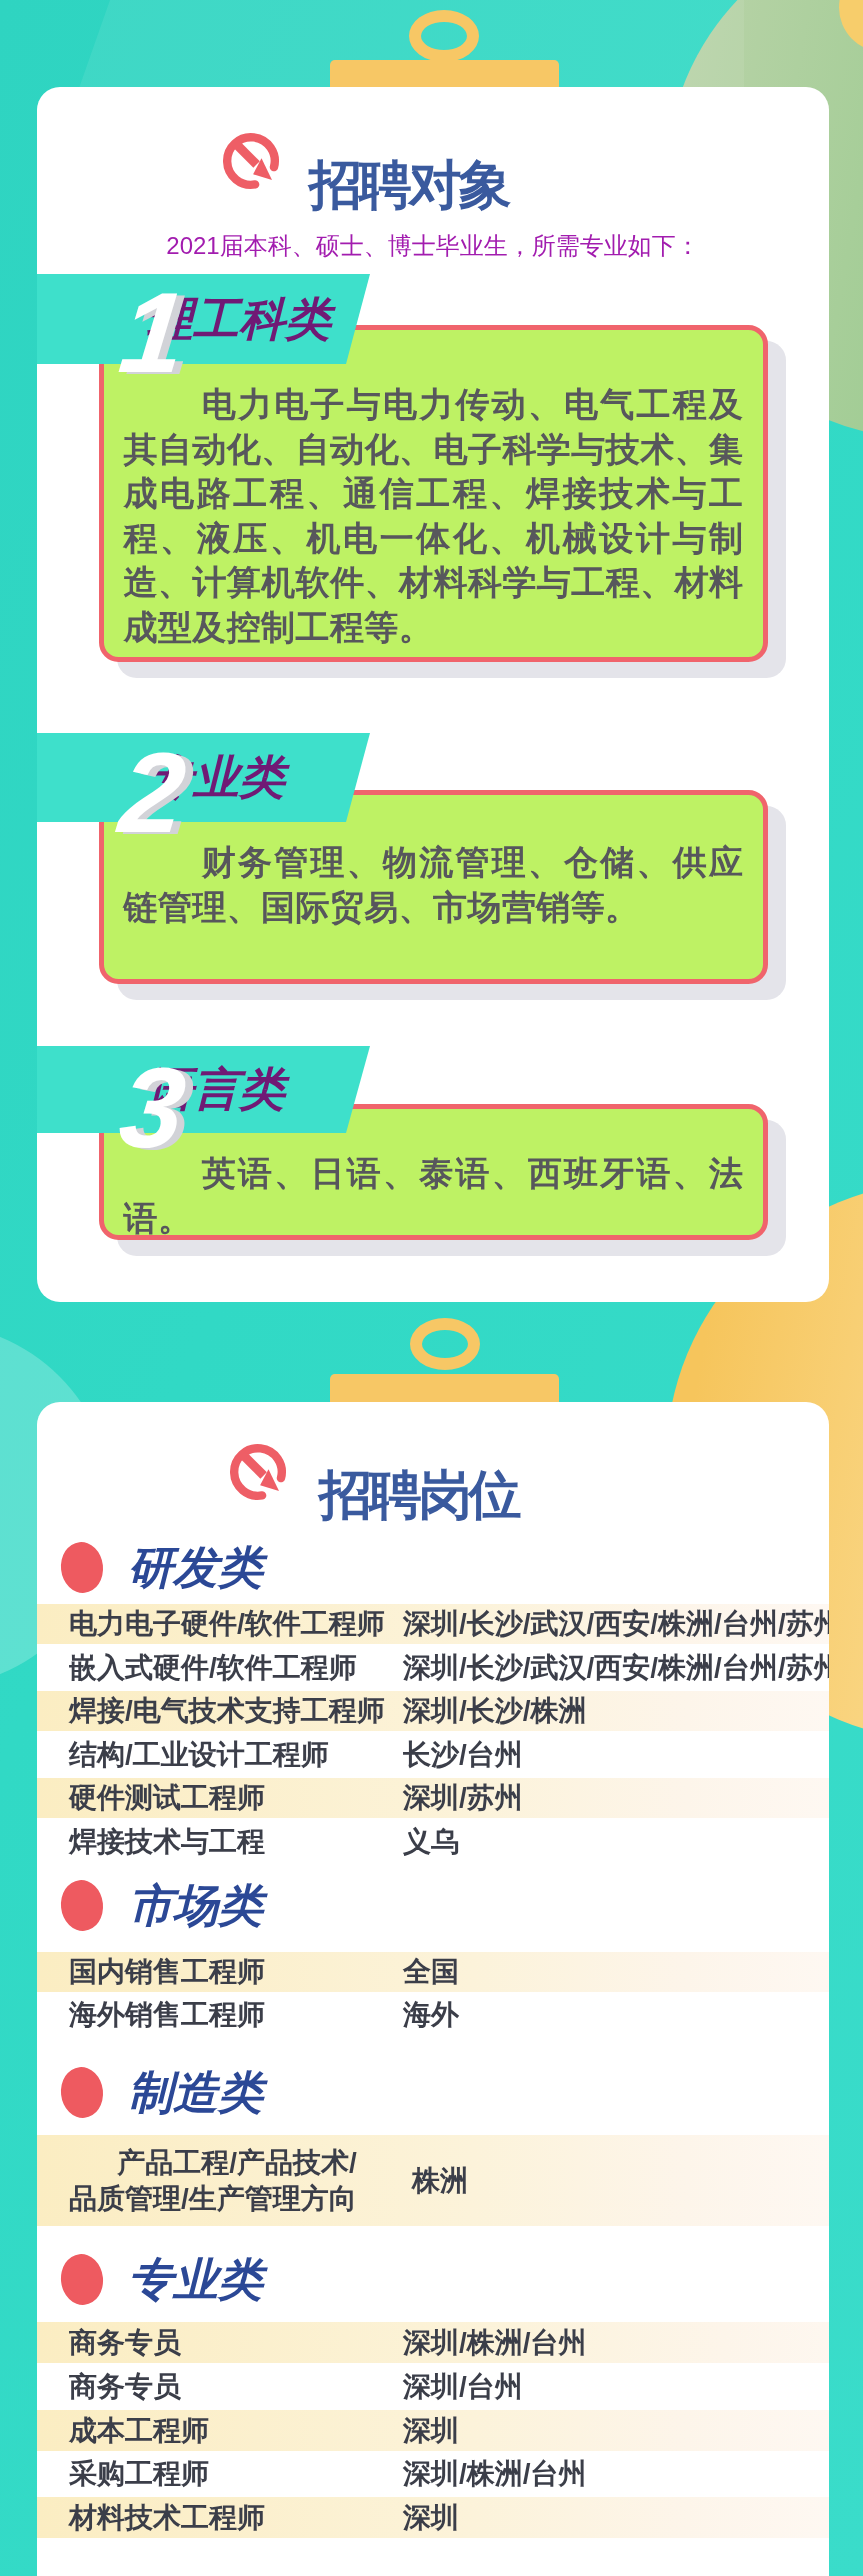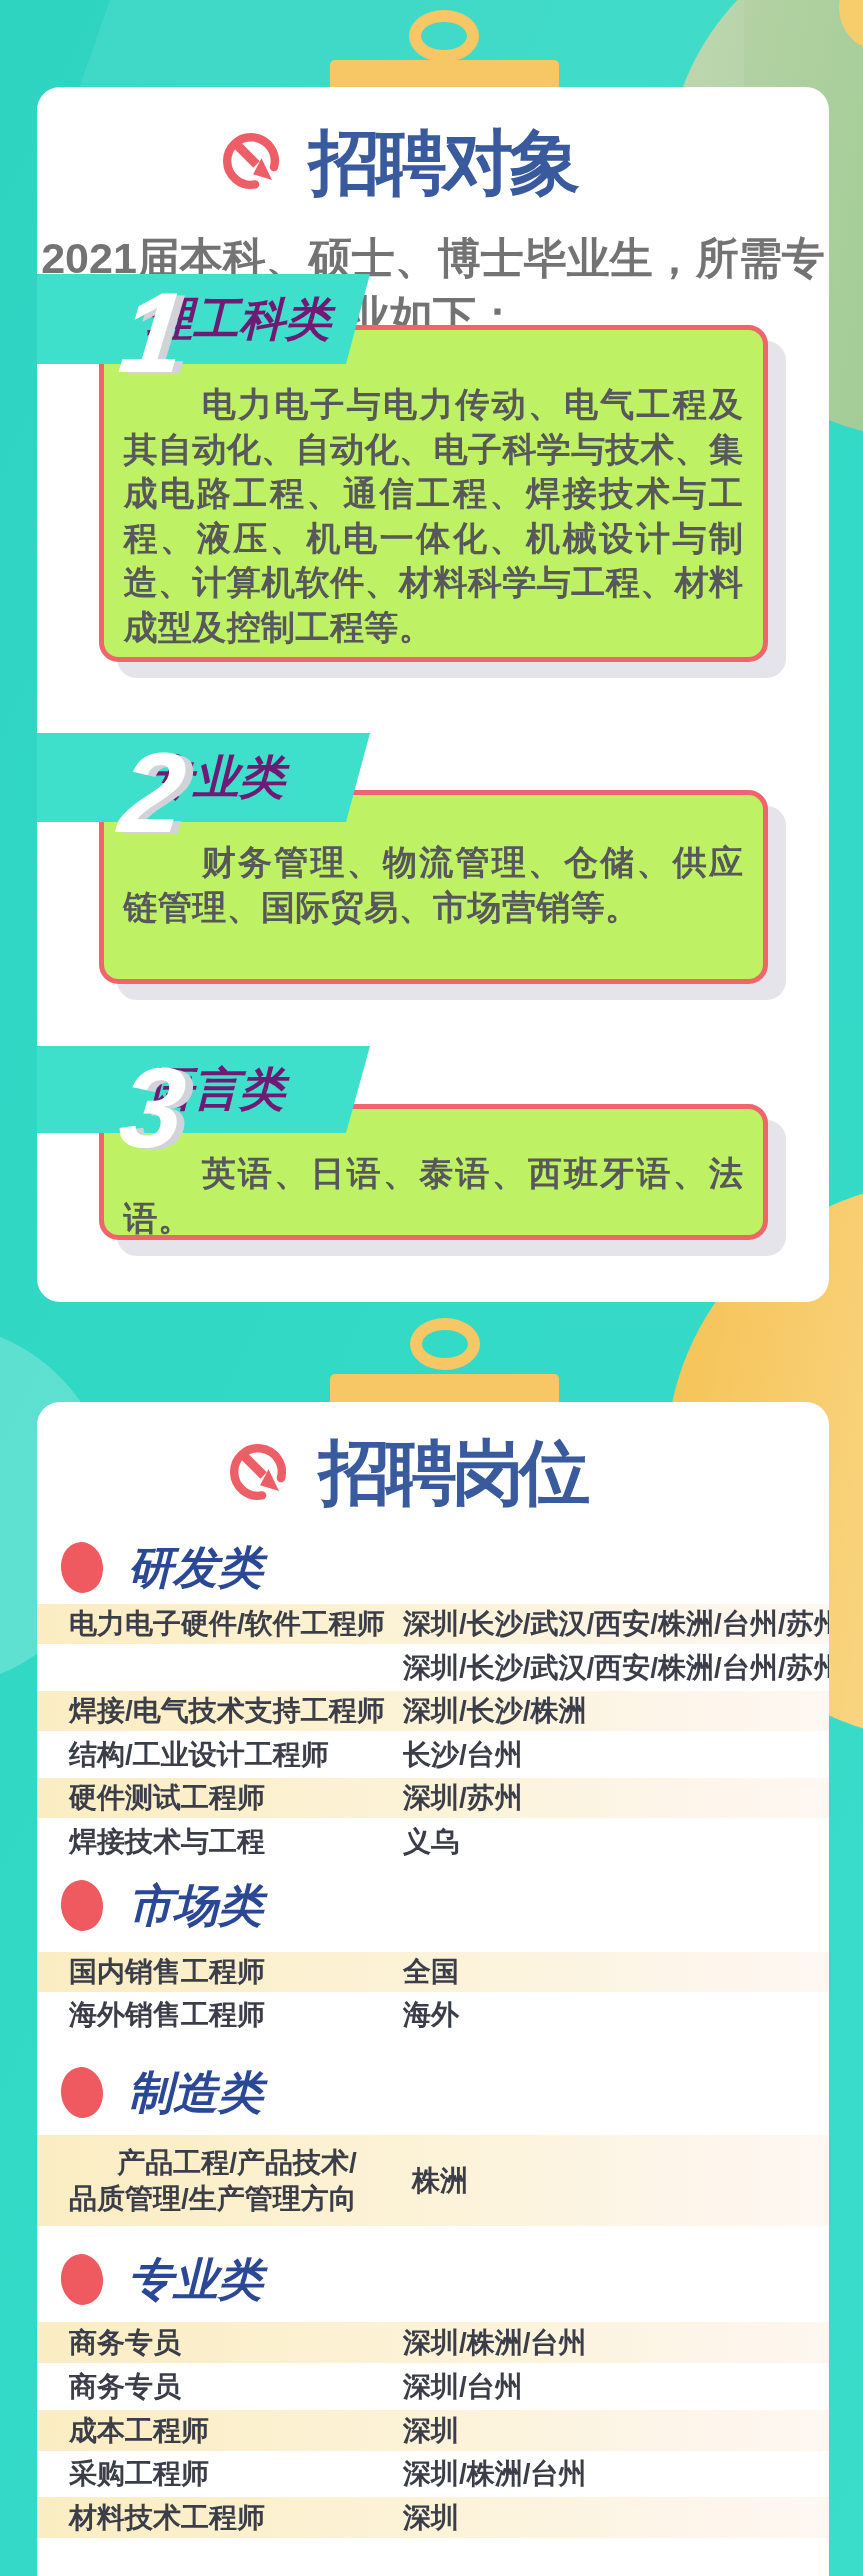--- a/index.html
+++ b/index.html
@@ -23,24 +23,24 @@
     background:rgba(255,255,255,.22);}
   
   .clip-ring{width:70px;height:52px;border:12px solid #f7c765;border-radius:50%;box-sizing:border-box;}
   .clip-rect{width:229px;height:55px;background:#f7c765;border-radius:4.9px;}
   
   .card{background:#ffffff;border-radius:23px;width:792px;left:37px;overflow:hidden;}
   #card1{top:87px;height:1215px;}
   #card2{top:1402px;height:1386px;text-align:right;}
   
   .head-icon{width:70px;height:70px;}
-  .card-title{font-size:71px;line-height:1.1;font-weight:900;color:#3a5a9e;
-    letter-spacing:-0.06em;white-space:nowrap;}
-  .subtitle{left:0;width:100%;text-align:center;font-size:43px;font-weight:bold;
-    color:#737373;letter-spacing:0;}
+  .card-title{font-size:53px;line-height:1.1;font-weight:900;color:#3a5a9e;
+    letter-spacing:-0.06em;white-space:nowrap;margin-top:32px;}
+  .subtitle{left:0;width:100%;text-align:center;font-size:24px;font-weight:normal;
+    color:#a21caf;letter-spacing:0;}
   
   .banner{left:0;width:333px;height:89px;background:#3ee0cb;
     clip-path:polygon(0 0,100% 0,calc(100% - 24px) 100%,0 100%);
     filter:drop-shadow(5.7px 7.3px 0 #d8d9dd);}
   .banner-label{display:block;padding-left:110px;font-size:46px;font-weight:bold;
     font-style:italic;color:#701a75;white-space:nowrap;}
   .sec-num{left:67px;width:97px;text-align:center;font-size:114px;line-height:1;
     font-weight:900;font-style:italic;color:#ffffff;
     text-shadow:8px 2.4px 0 #d2d3d8;transform:skewX(-6deg);}
   .red-box{left:62px;width:669px;background:#bef264;border:5.7px solid #f0646c;
@@ -127,20 +127,21 @@
       <span class="bullet"></span>
       <span class="group-label">研发类</span>
     </div>
 
   <div class="abs job-row cream" style="top: 202px; height: 40px;">
     <span class="job-name" style="line-height: 40px;">电力电子硬件/软件工程师</span>
     <span class="job-loc" style="line-height: 40px;">深圳/长沙/武汉/西安/株洲/台州/苏州</span>
   </div>
 
   <div class="abs job-row" style="top: 246px; height: 40px;">
+    <span class="job-name" style="line-height: 40px;">嵌入式硬件/软件工程师</span>
     <span class="job-loc" style="line-height: 40px;">深圳/长沙/武汉/西安/株洲/台州/苏州</span>
   </div>
 
   <div class="abs job-row cream" style="top: 289px; height: 40px;">
     <span class="job-name" style="line-height: 40px;">焊接/电气技术支持工程师</span>
     <span class="job-loc" style="line-height: 40px;">深圳/长沙/株洲</span>
   </div>
 
   <div class="abs job-row" style="top: 333px; height: 40px;">
     <span class="job-name" style="line-height: 40px;">结构/工业设计工程师</span>

